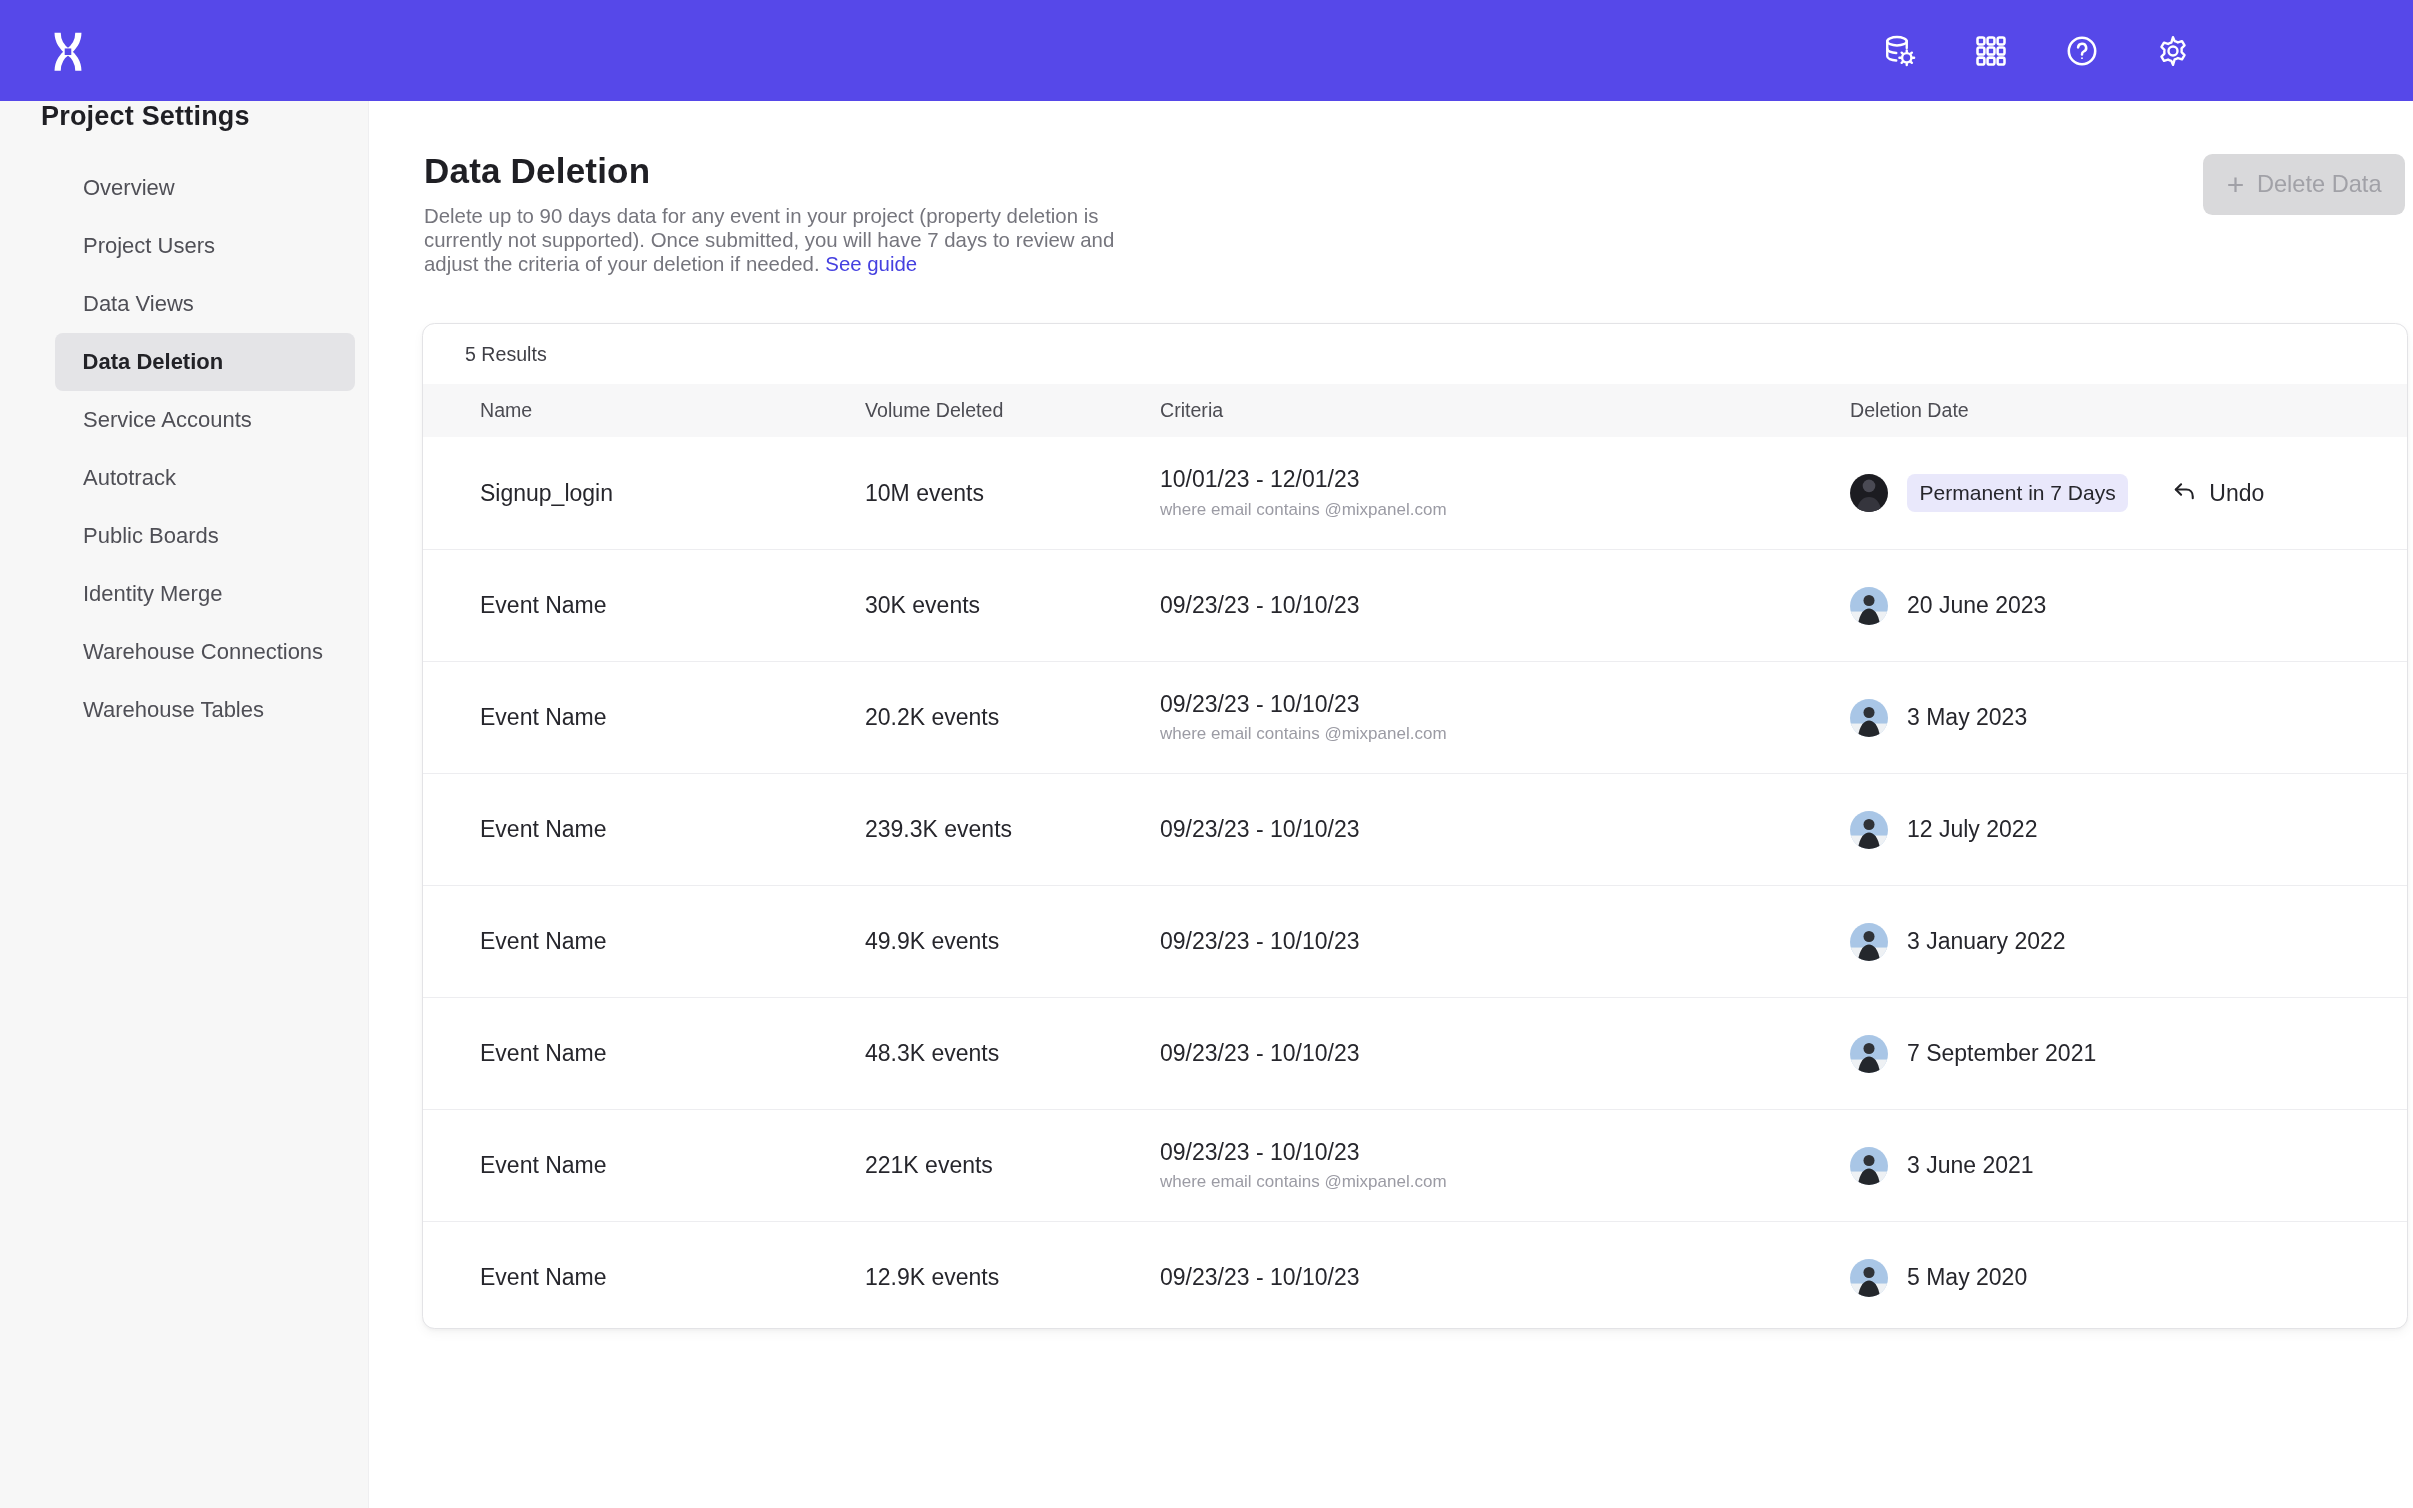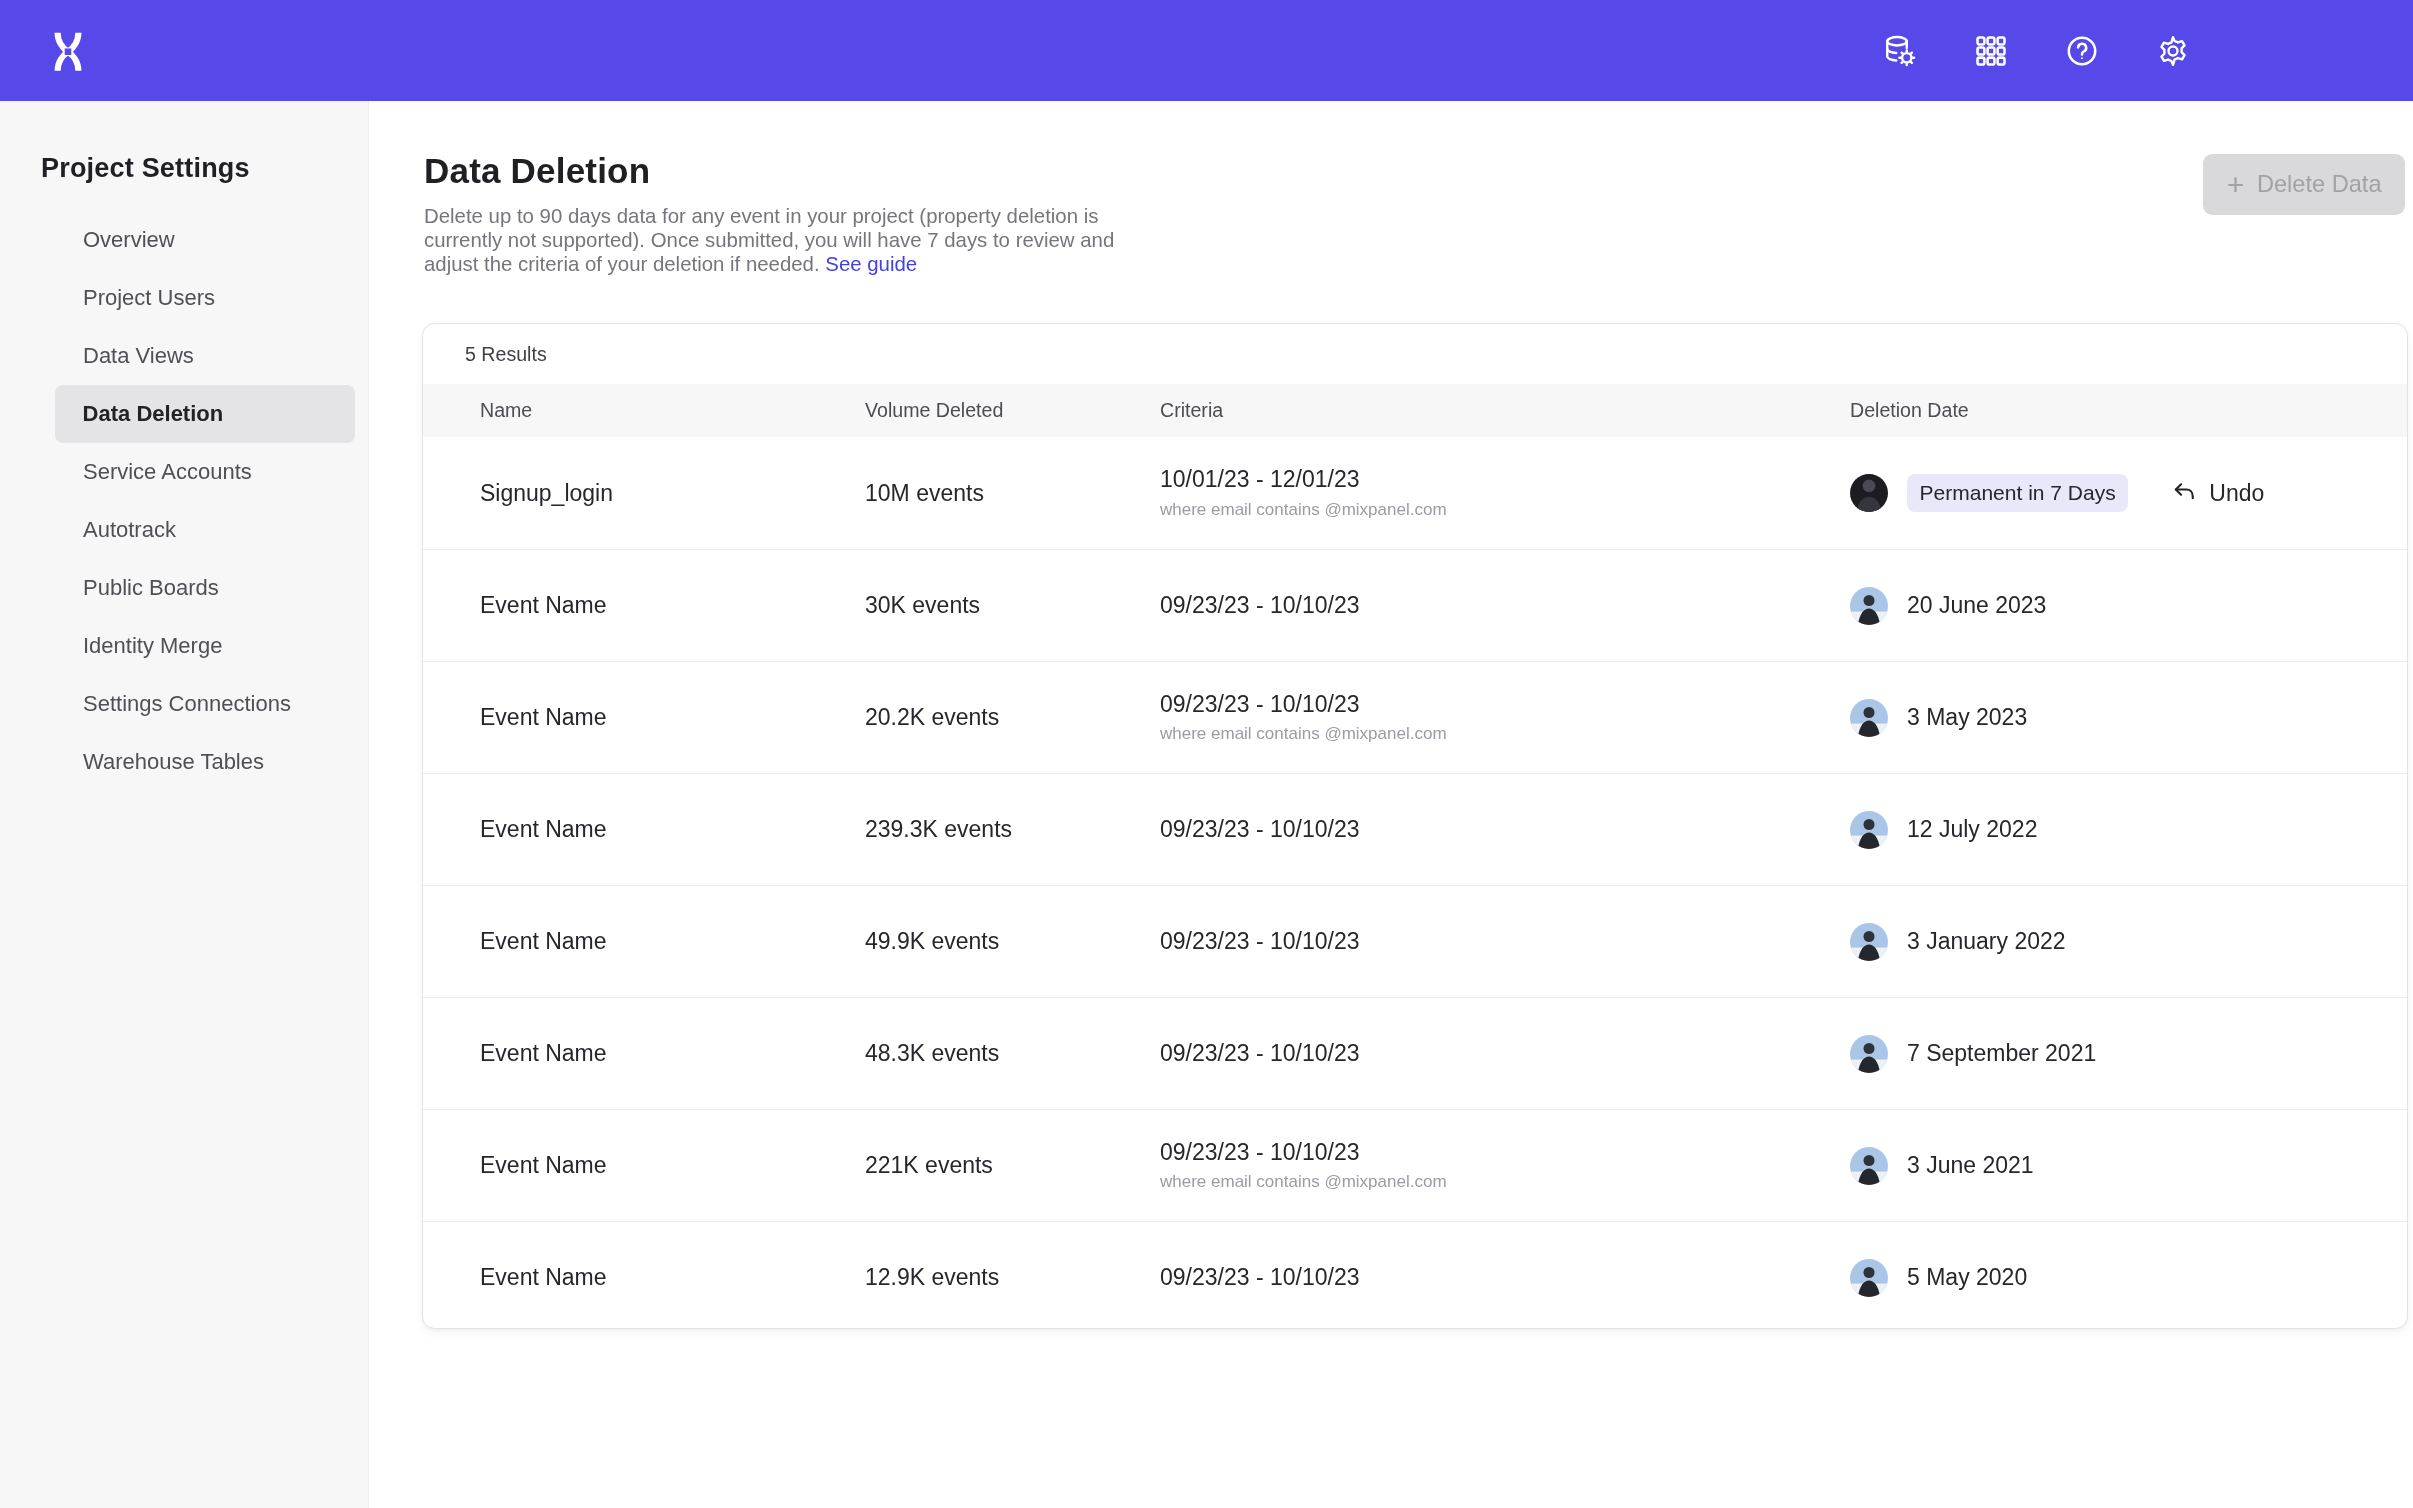--- a/index.html
+++ b/index.html
@@ -16,21 +16,21 @@
     background: #5648e9; display: flex; align-items: center;
   }
   .logo { position: absolute; left: 49px; top: 31px; width: 38px; height: 38px; cursor: pointer; }
   .tb-icons { position: absolute; right: 222px; top: 0; height: 101px; display: flex; align-items: center; gap: 55px; }
   .tb-icon { width: 36px; height: 36px; display: flex; align-items: center; justify-content: center; cursor: pointer; }
   .tb-icon svg { width: 36px; height: 36px; }
 
   
   .sidebar {
     position: absolute; left: 0; top: 101px; width: 369px; height: 1408px;
-    background: #f7f7f7; border-right: 0.8px solid #efeff1; padding-top: 52px;
+    background: #f7f7f7; border-right: 0.8px solid #efeff1; 
   }
   .sidebar h1 { font-size: 27px; font-weight: 700; color: #1f1f24; padding-left: 41px; letter-spacing: 0.2px; }
   .nav { list-style: none; margin-top: 27px; margin-left: 42px; }
   .nav li {
     height: 58px; display: flex; align-items: center; padding-left: 41px;
     font-size: 22px; color: #4f4f56; cursor: pointer;
   }
   .nav li.active {
     margin: 0 12.6px; padding-left: 28px; background: #e4e4e7; border-radius: 7.9px;
     color: #222227; font-weight: 700;
@@ -135,21 +135,21 @@
     <h1>Project Settings</h1>
     <ul class="nav">
       <li>Overview</li>
       <li>Project Users</li>
       <li>Data Views</li>
       <li class="active">Data Deletion</li>
       <li>Service Accounts</li>
       <li>Autotrack</li>
       <li>Public Boards</li>
       <li>Identity Merge</li>
-      <li>Settings Connections</li>
+      <li>Warehouse Connections</li>
       <li>Warehouse Tables</li>
     </ul>
   </aside>
 
   <main class="main">
 
     <div class="page-head">
       <h2>Data Deletion</h2>
       <div class="page-desc">
         <span style="display:block">Delete up to 90 days data for any event in your project (property deletion is</span>

